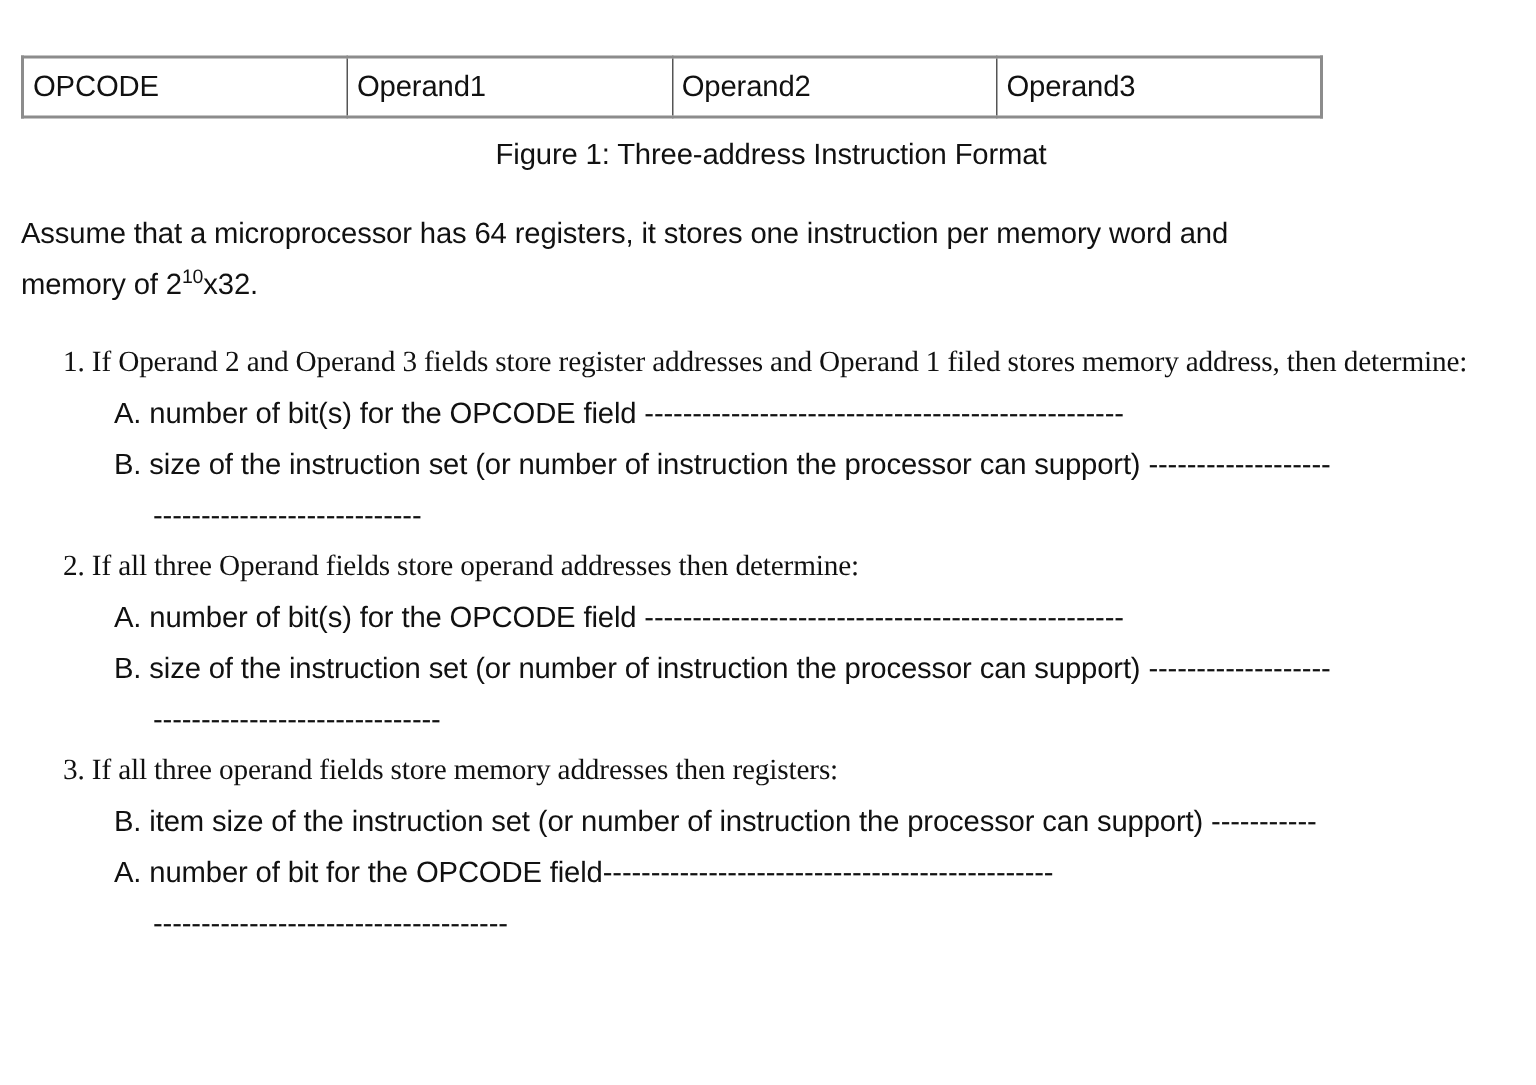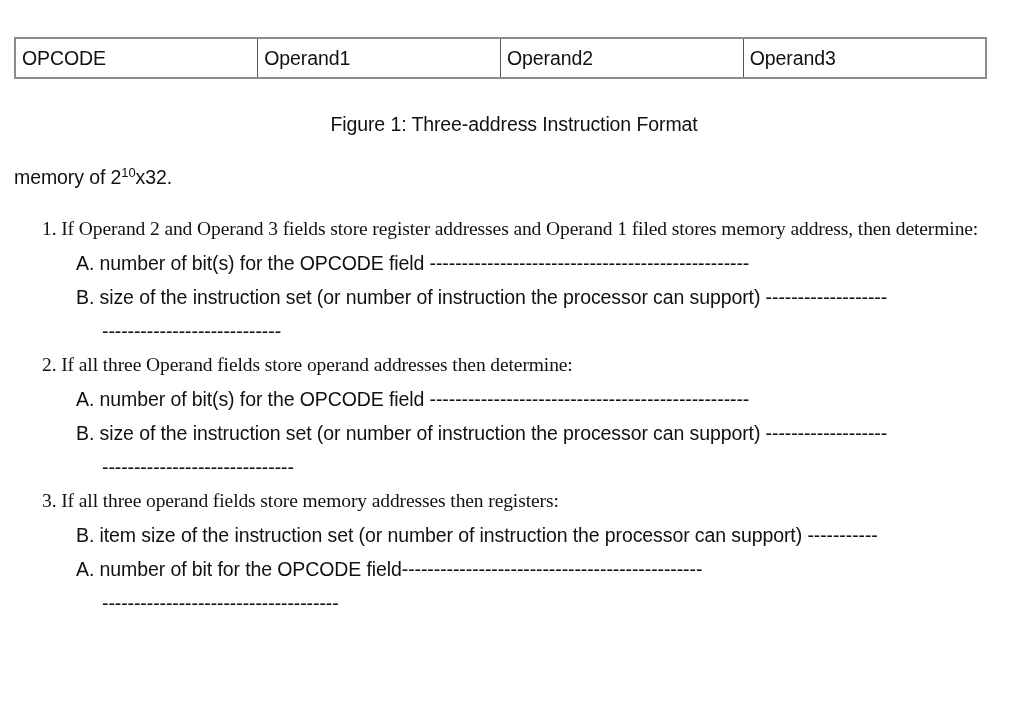--- a/index.html
+++ b/index.html
@@ -21,36 +21,36 @@
     box-sizing: border-box;
     width: 1024px;
     height: 723px;
     padding: 20px 10px 0 14px;
   }
   .intro { margin: 0; }
 
   table.fmt {
     border-collapse: collapse;
     table-layout: fixed;
-    width: 973px;
+    width: 868px;
     margin-top: 17px;
     border: 2px solid #8c8c8c;
   }
   table.fmt td {
     border: 1px solid #555555;
     height: 38px;
     padding: 0 4px 0 6px;
     overflow: hidden;
     white-space: nowrap;
     vertical-align: middle;
   }
 
   .caption {
     text-align: center;
-    margin-top: 28px;
+    margin-top: 7px;
   }
 
   .para { margin-top: 19px; }
   .para sup {
     font-size: 13px;
     line-height: 0;
     vertical-align: super;
   }
 
   .qlist { margin-top: 18px; }
@@ -80,20 +80,21 @@
         <td>Operand1</td>
         <td>Operand2</td>
         <td>Operand3</td>
       </tr>
     </tbody>
   </table>
 
   <div class="caption">Figure 1: Three-address Instruction Format</div>
 
   <div class="para">
+    <div>Assume that a microprocessor has 64 registers, it stores one instruction per memory word and</div>
     <div><span>memory of 2</span><sup>10</sup><span>x32.</span></div>
   </div>
 
   <div class="qlist">
 
     <div class="q">
       <div class="q-line"><span>1.</span> <span>If Operand 2 and Operand 3 fields store register addresses and Operand 1 filed stores memory address, then determine:</span></div>
       <div class="part"><span>A.</span> <span>number of bit(s) for the OPCODE field</span><span> --------------------------------------------------</span></div>
       <div class="part"><span>B.</span> <span>size of the instruction set (or number of instruction the processor can support)</span><span> -------------------</span></div>
       <div class="wrap-dashes">----------------------------</div>

